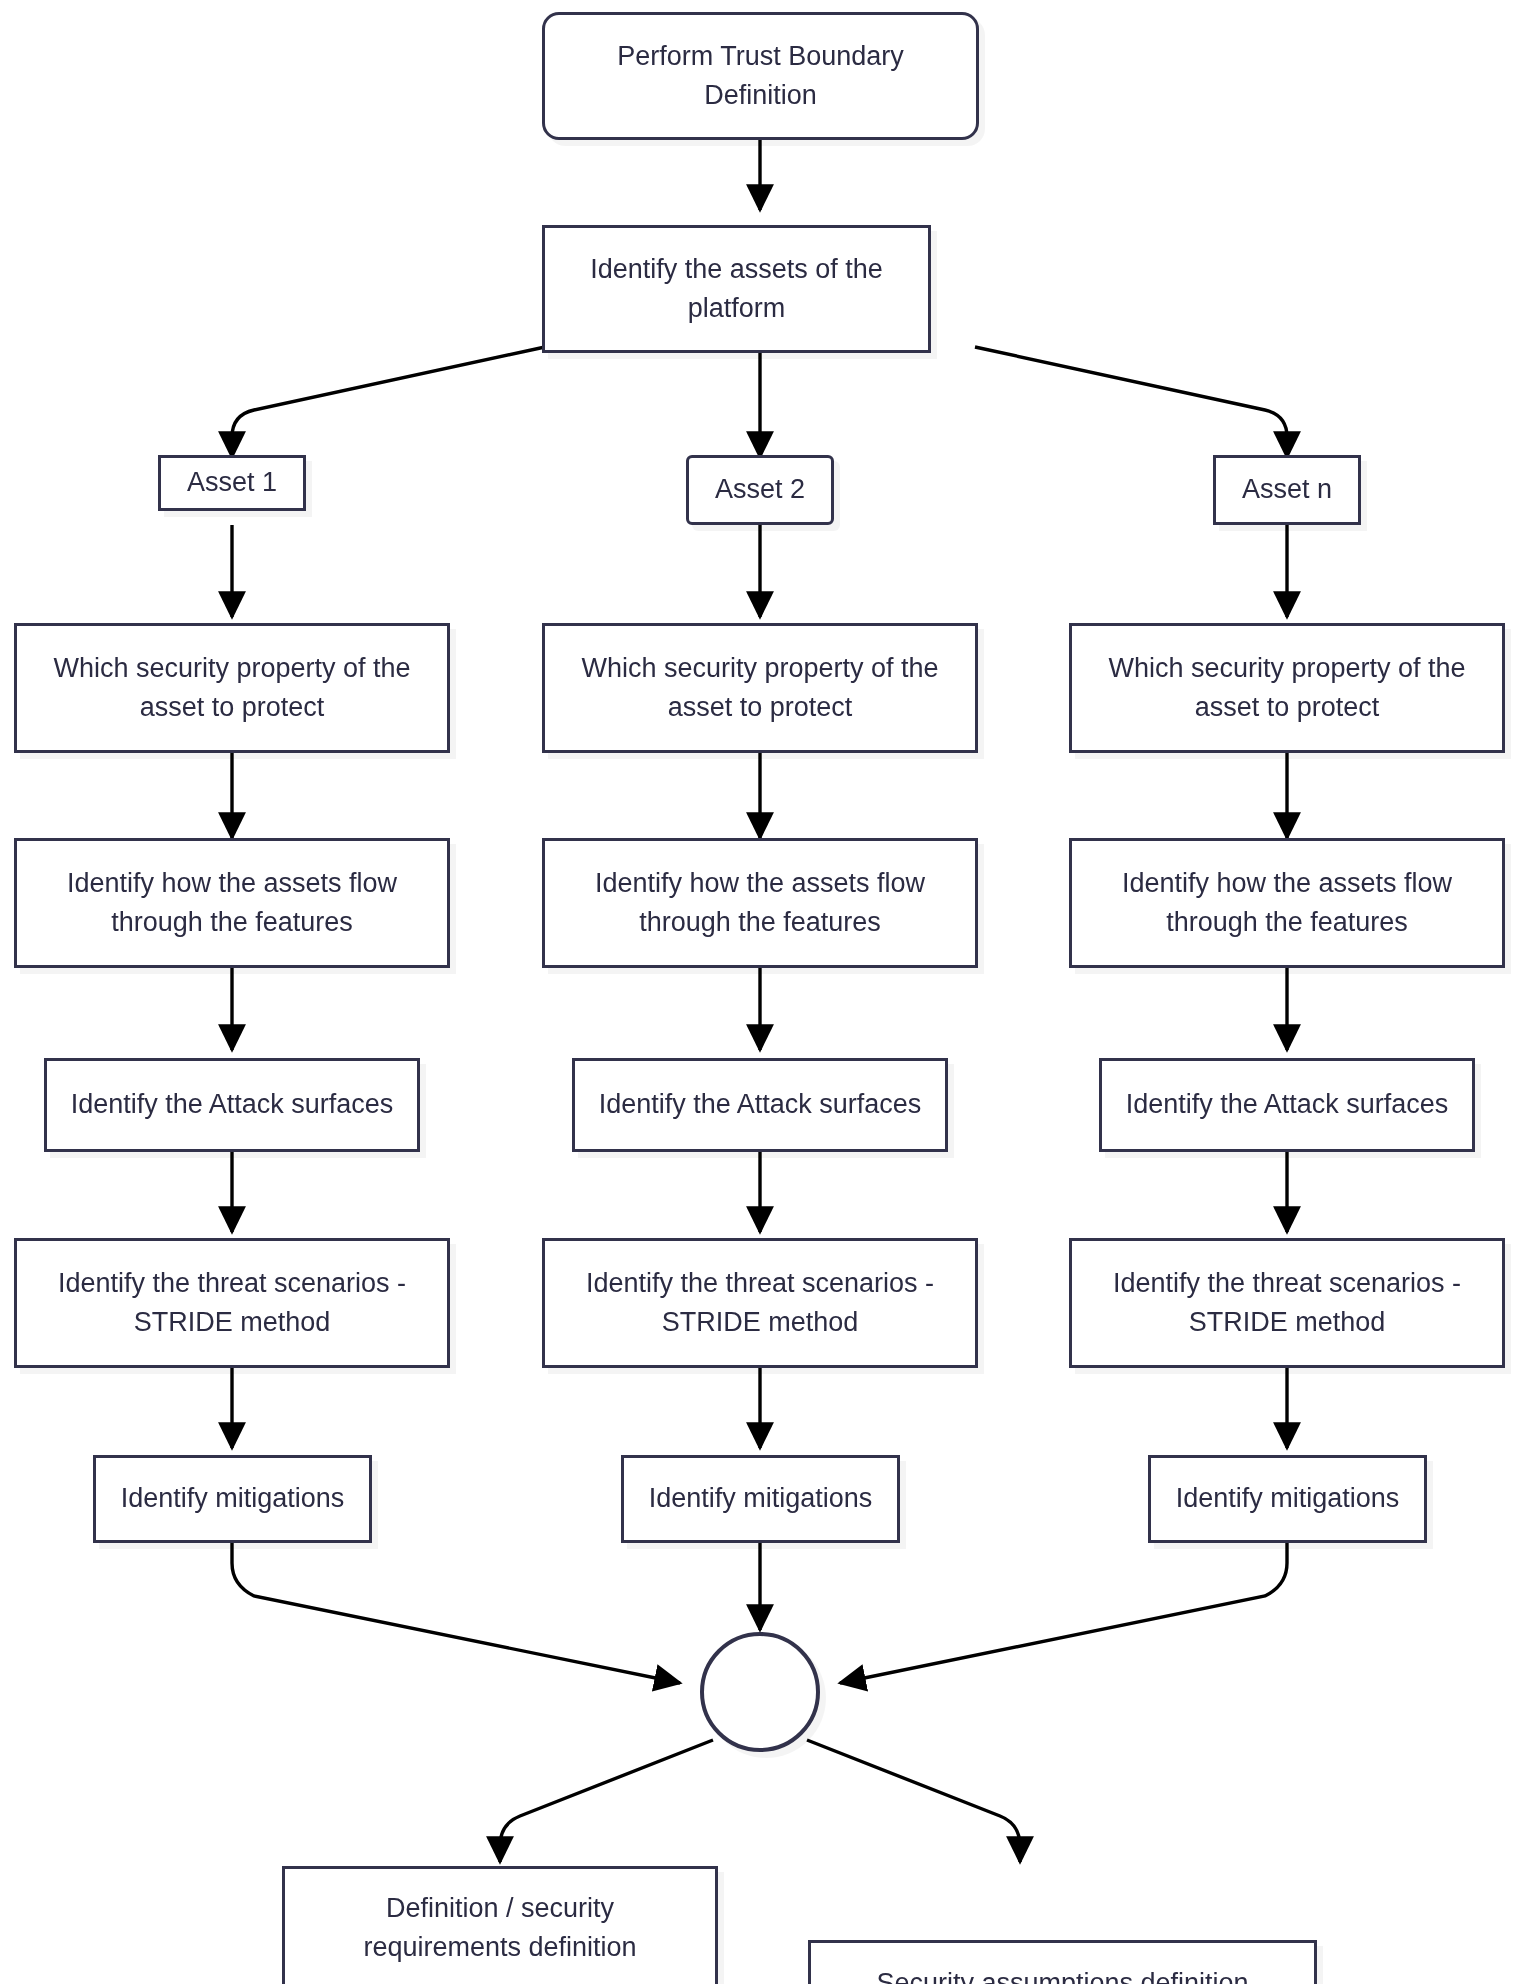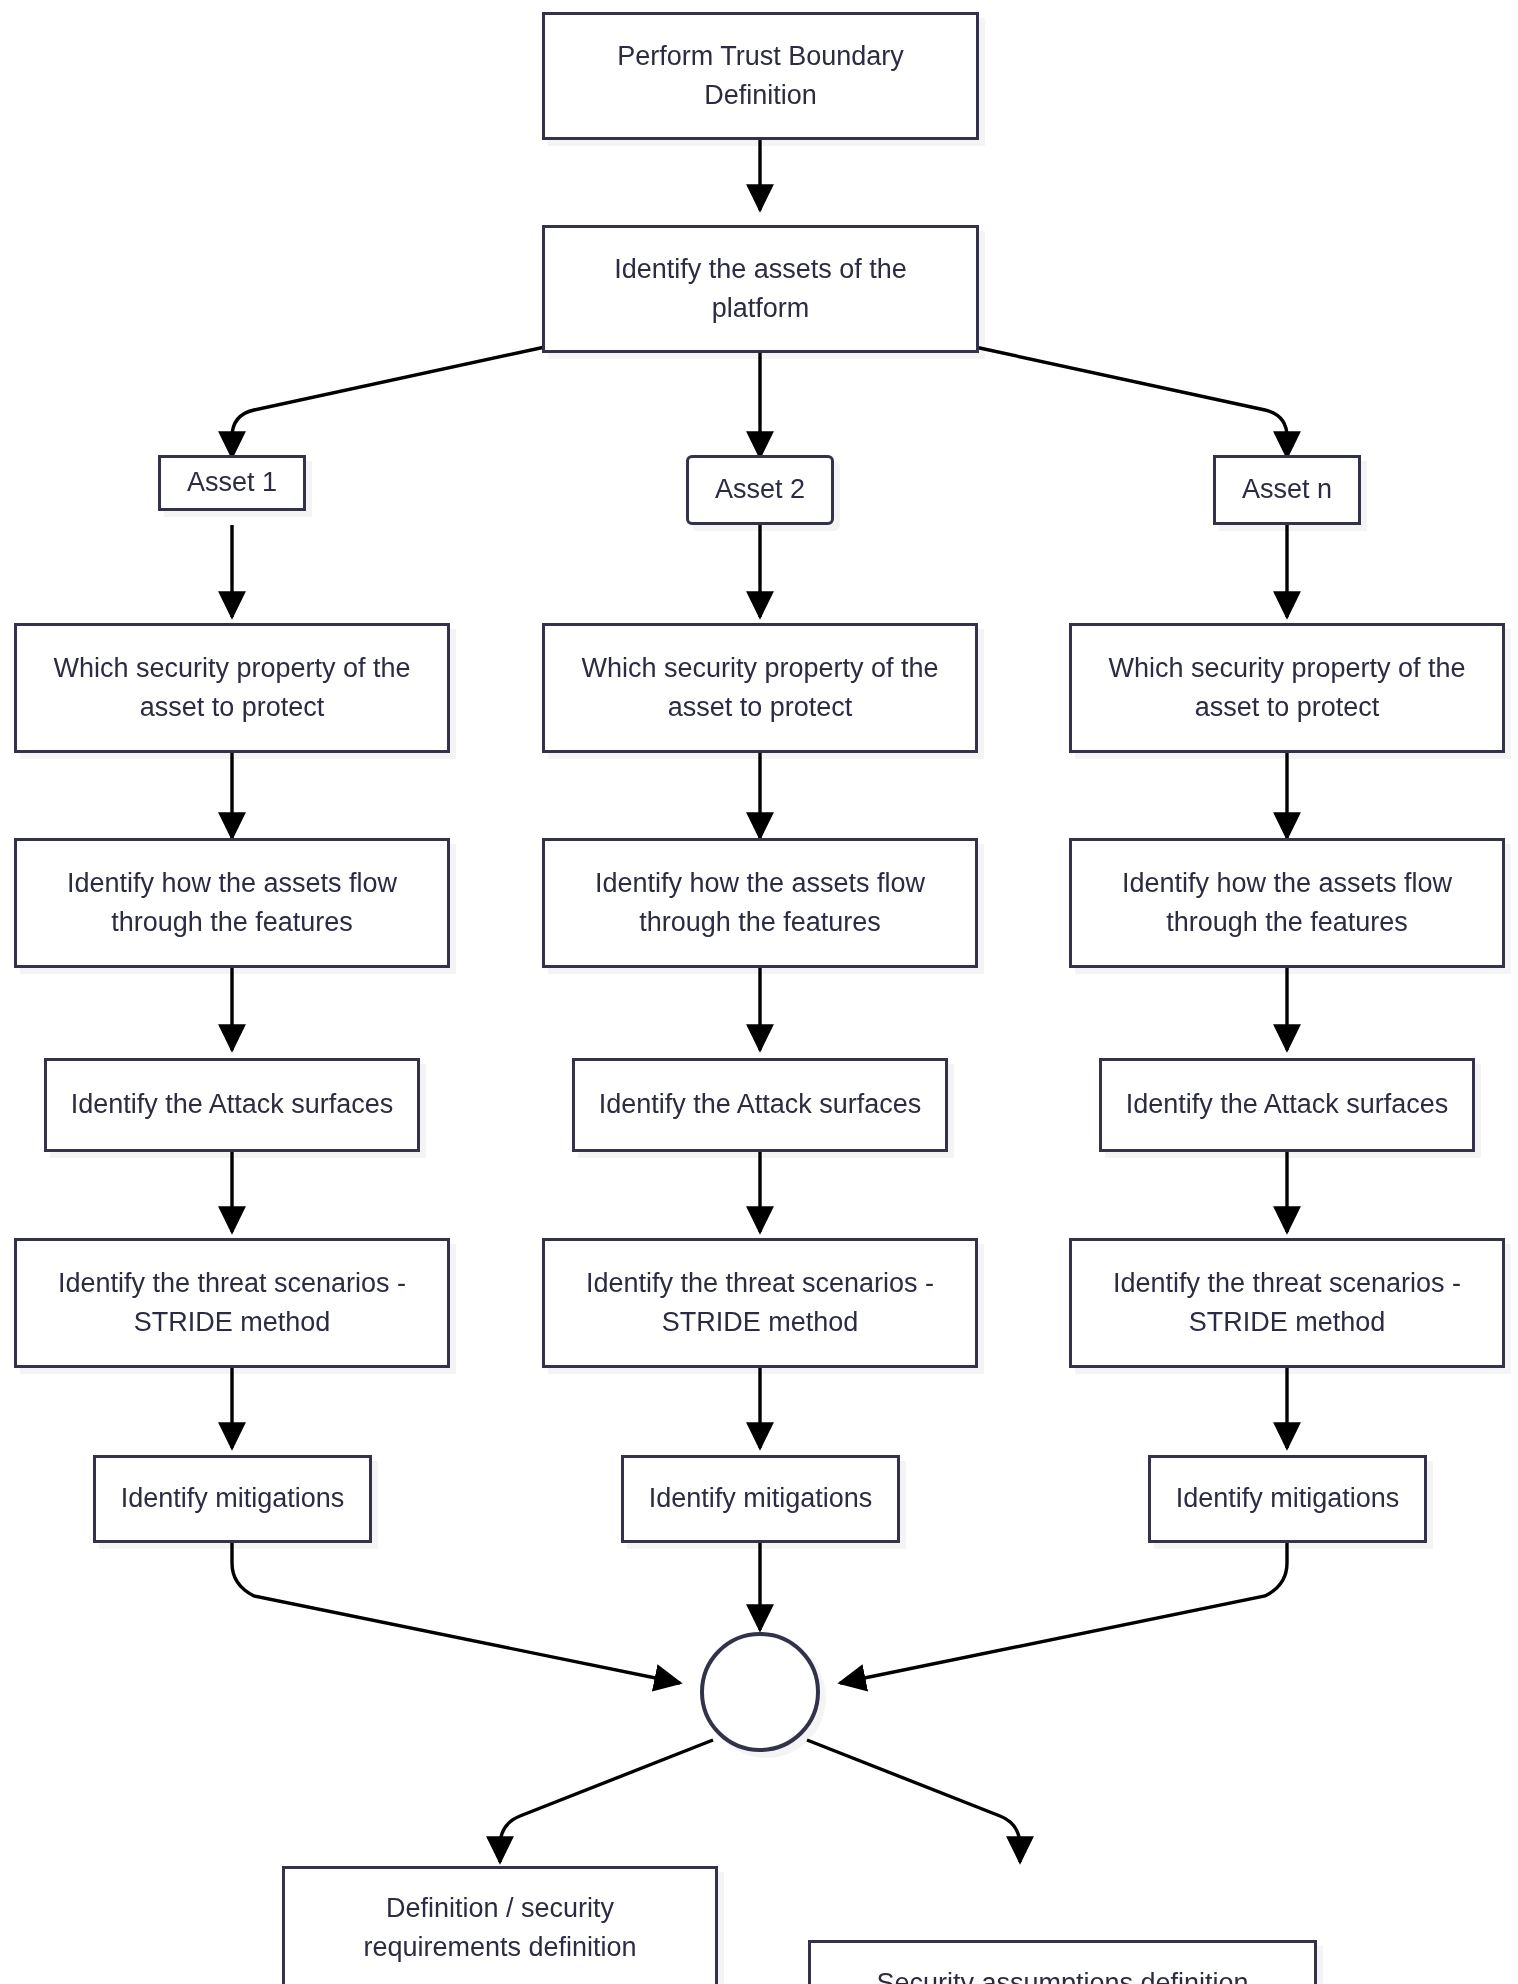--- a/index.html
+++ b/index.html
@@ -75,26 +75,26 @@
 
       <path d="M232,1543 L232,1563 Q232,1585 254,1596 L680,1683"></path>
       <path d="M760,1543 L760,1630"></path>
       <path d="M1287,1543 L1287,1563 Q1287,1585 1265,1596 L840,1683"></path>
 
       <path d="M713,1740 L520,1816 Q500,1824 500,1846 L500,1862"></path>
       <path d="M807,1740 L1000,1816 Q1020,1824 1020,1846 L1020,1862"></path>
     </g>
   </svg>
 
-  <div class="node" style="left:542px;top:12px;width:437px;height:128px;">
+  <div class="node" style="left:542px;top:12px;width:437px;height:128px;border-radius:17px;">
     <span>Perform Trust Boundary
 Definition</span>
   </div>
 
-  <div class="node" style="left:542px;top:225px;width:437px;height:128px;">
+  <div class="node" style="left:542px;top:225px;width:389px;height:128px;">
     <span>Identify the assets of the
 platform</span>
   </div>
 
   <div class="node" style="left:158px;top:455px;width:148px;height:56px;">
     <span>Asset 1</span>
   </div>
   <div class="node" style="left:686px;top:455px;width:148px;height:70px;border-radius:6px;">
     <span>Asset 2</span>
   </div>

